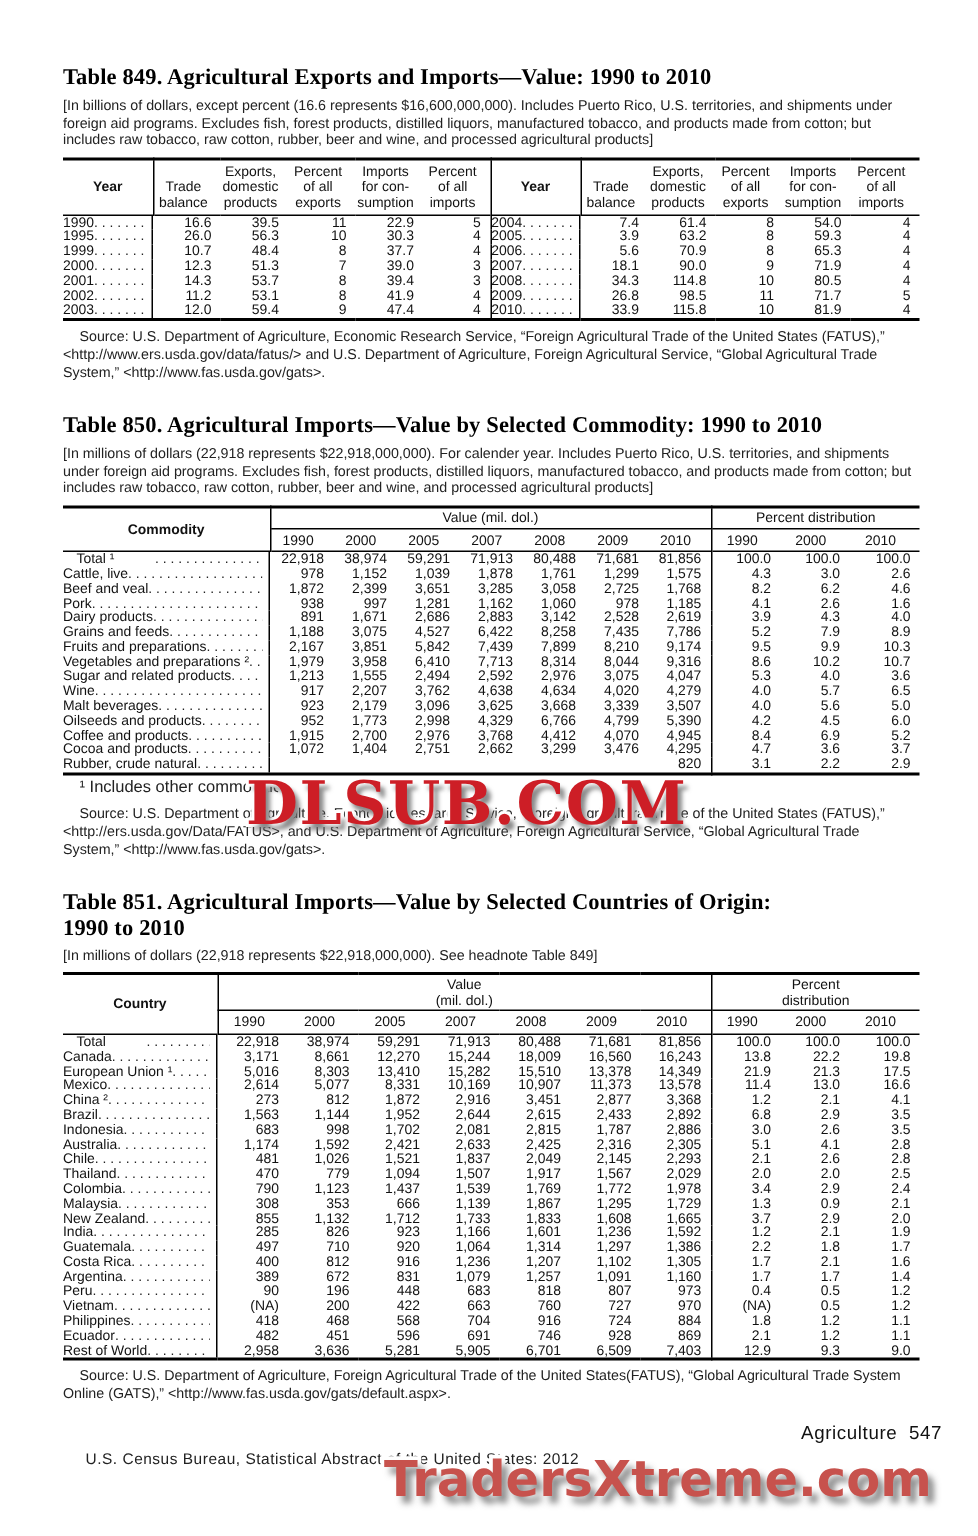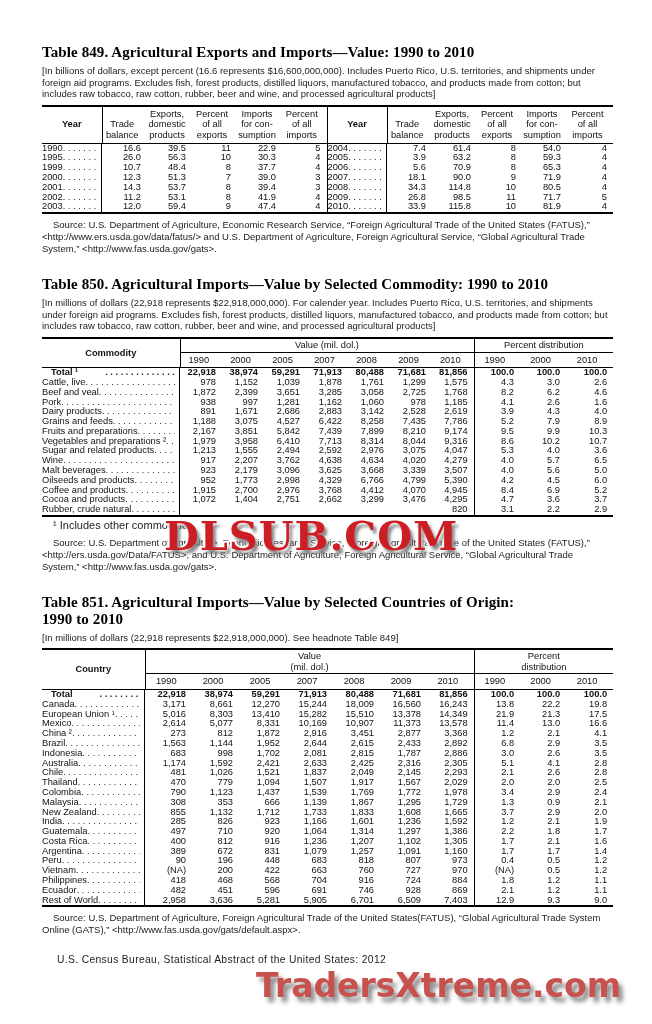--- a/index.html
+++ b/index.html
@@ -15,21 +15,21 @@
 
   table{border-collapse:collapse;table-layout:fixed;width:571px;
         border-top:2px solid #000;border-bottom:2px solid #000;margin:0;}
   thead{border-bottom:1.5px solid #000;}
   th{font-weight:normal;font-size:9.3px;line-height:10.6px;padding:2px 5px 2px 0;
      white-space:pre-line;vertical-align:bottom;color:#111;}
   th.ctr{text-align:center;vertical-align:middle;padding:2px 0;font-weight:bold;}
   th.grp{text-align:center;border-bottom:1px solid #000;padding:1px 0;vertical-align:bottom;}
   td{font-size:9.3px;line-height:9.8px;padding:0 6px 0 0;text-align:right;
      vertical-align:bottom;color:#111;overflow:hidden;}
-  tr.b td{font-weight:bold;gap:27px;}
+  tr.b td{font-weight:normal;gap:27px;}
   td.lbl{display:flex;padding:0 4px 0 0;text-align:left;}
   td.lbl .lt{white-space:pre;}
   tr.ind td.lbl .lt{padding-left:9px;}
   td.lbl .ldr{flex:1;overflow:hidden;white-space:nowrap;color:#222;}
   td.lbl .ldr::after{content:". . . . . . . . . . . . . . . . . . . . . . . . . . . . . . . . . . . . . . . . . . . . . . . . . . . .";}
   tbody td{height:9.8px;}
 
   
   .t849 tr > *:nth-child(1){border-right:1px solid #000;}
   .t849 tr > *:nth-child(6){border-right:1px solid #000;}
@@ -952,18 +952,19 @@
               <td class="num">9.0</td>
             </tr>
           </tbody>
       </table>
       <p class="source">Source: U.S. Department of Agriculture, Foreign Agricultural Trade of the United States(FATUS), “Global Agricultural Trade System Online (GATS),” &lt;http://www.fas.usda.gov/gats/default.aspx&gt;.</p>
     </section>
 
   </div>
 
   <div class="footer">
+    <div class="pg">Agriculture  547</div>
     <div class="cb">U.S. Census Bureau, Statistical Abstract of the United States: 2012</div>
   </div>
 
   <div class="wm-bot">TradersXtreme.com</div>
 
 </div>
 
 </body></html>

